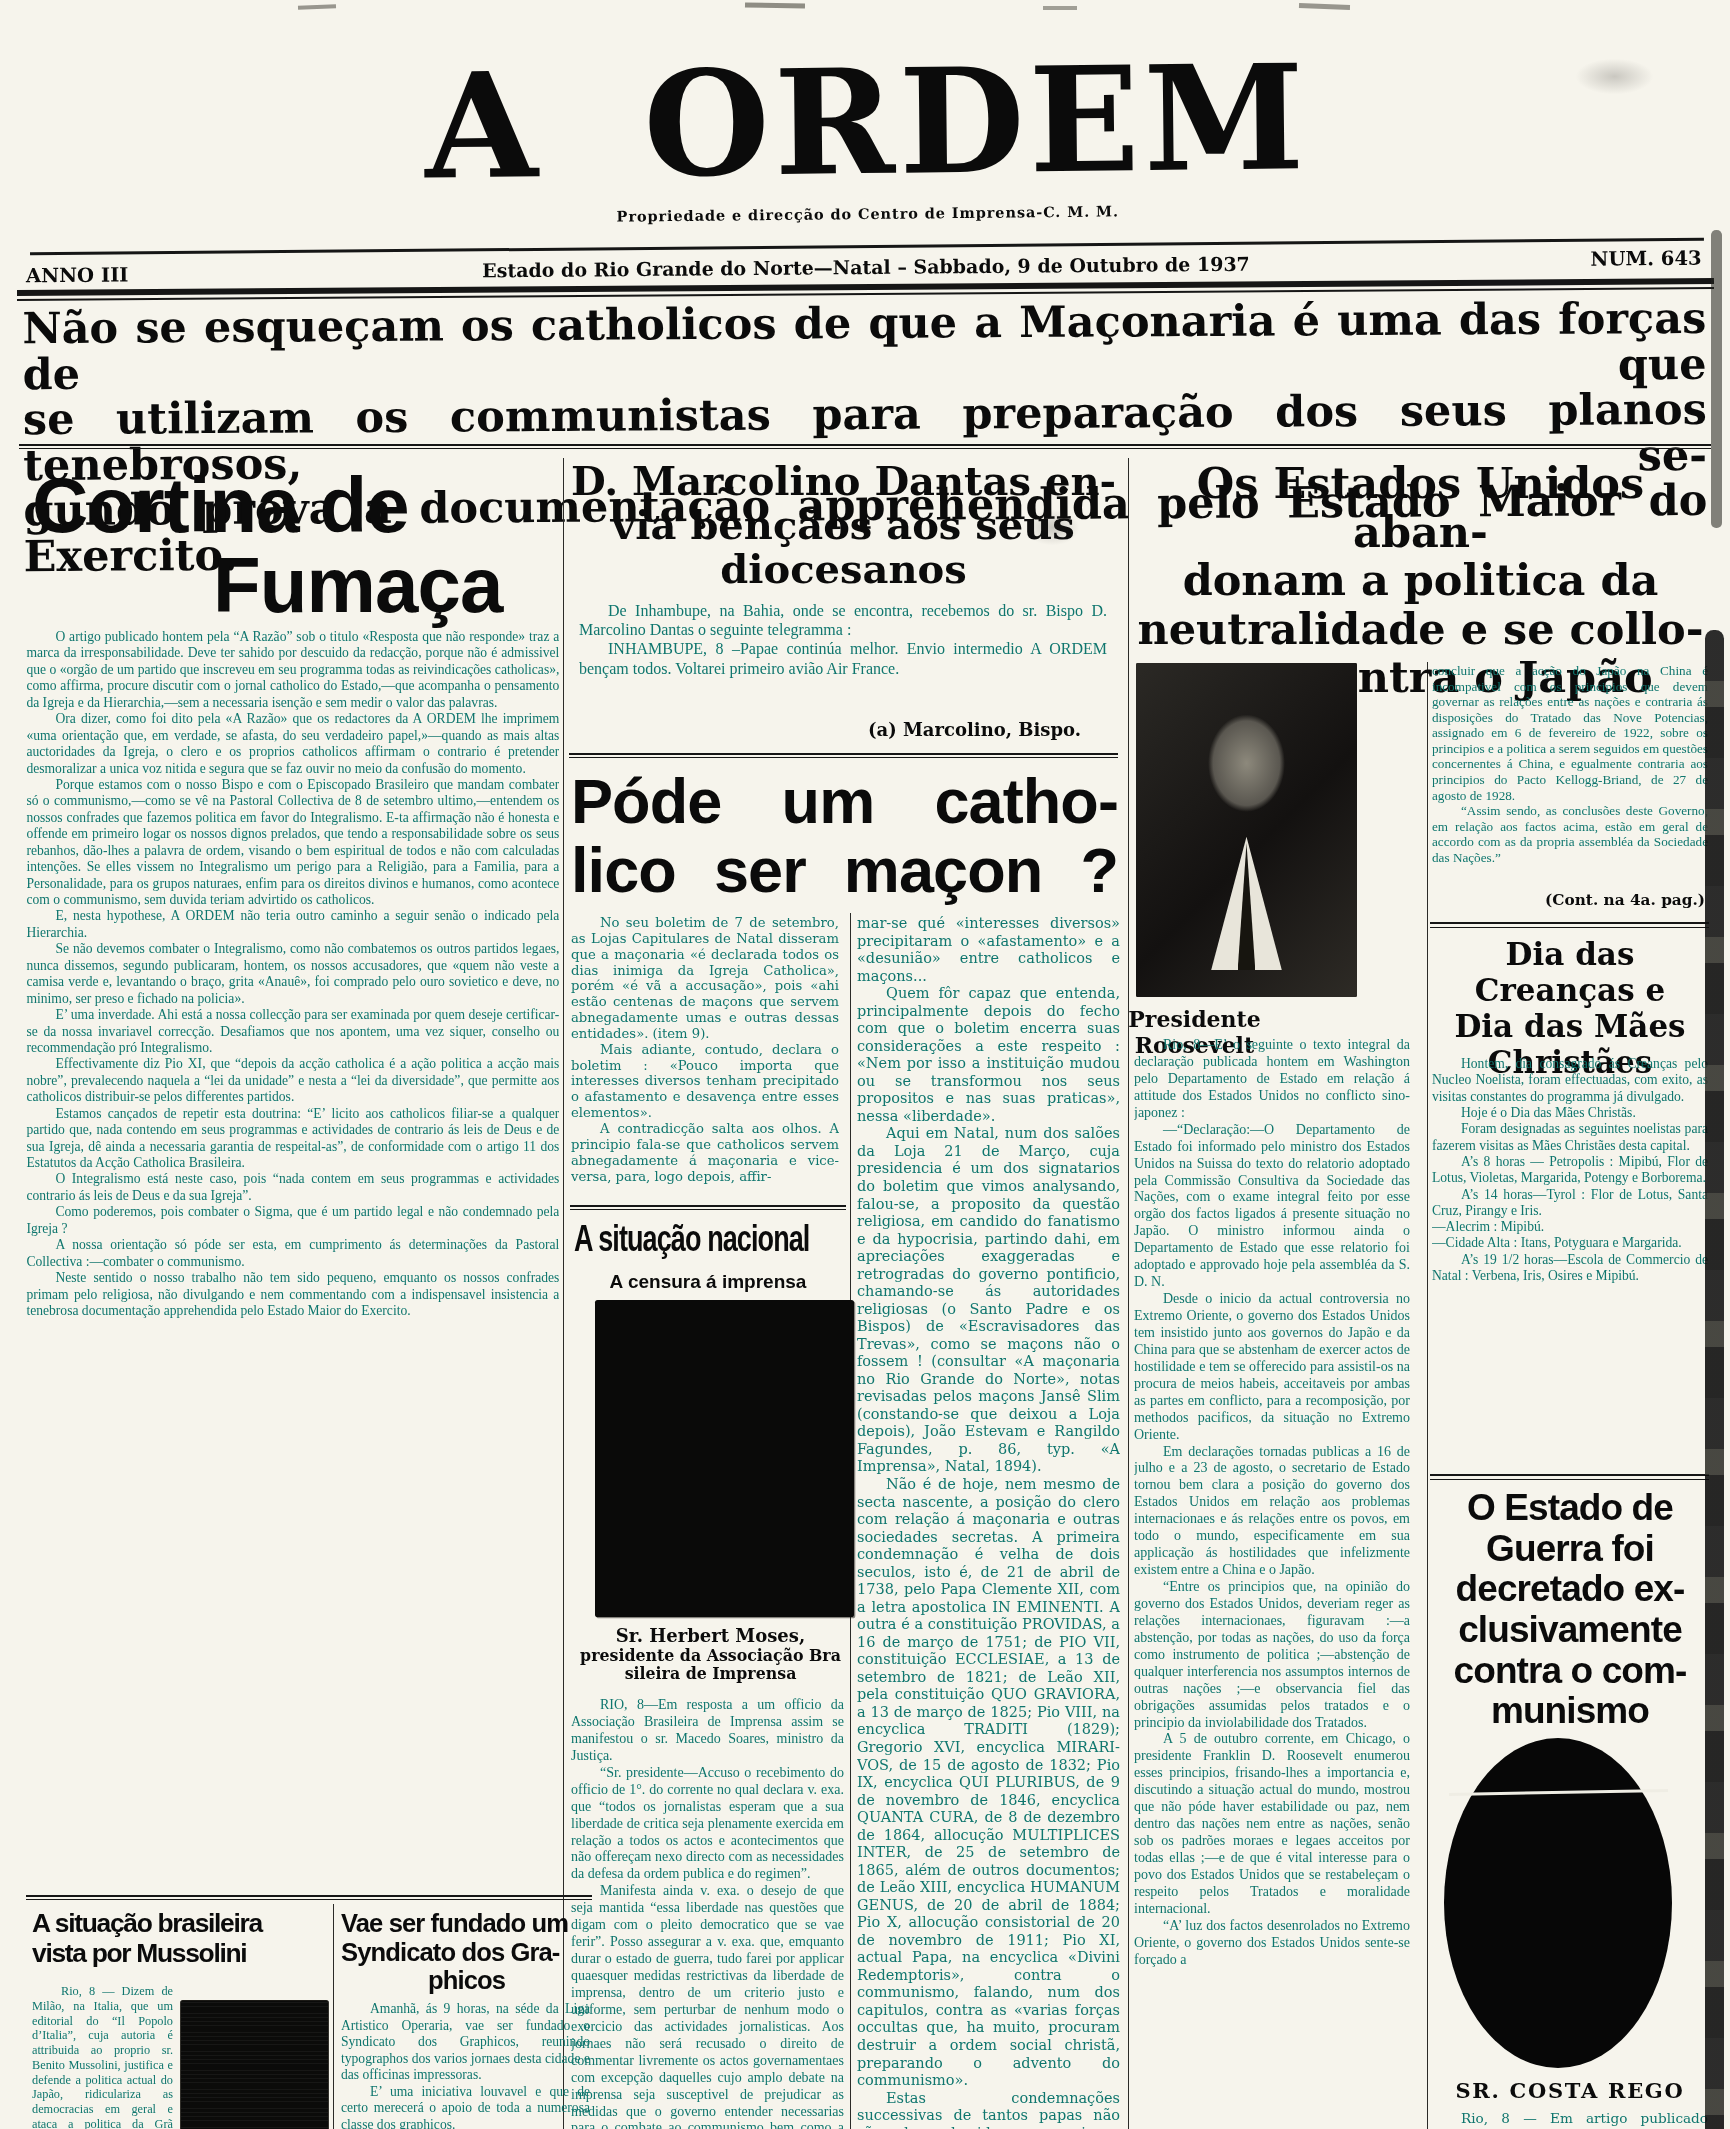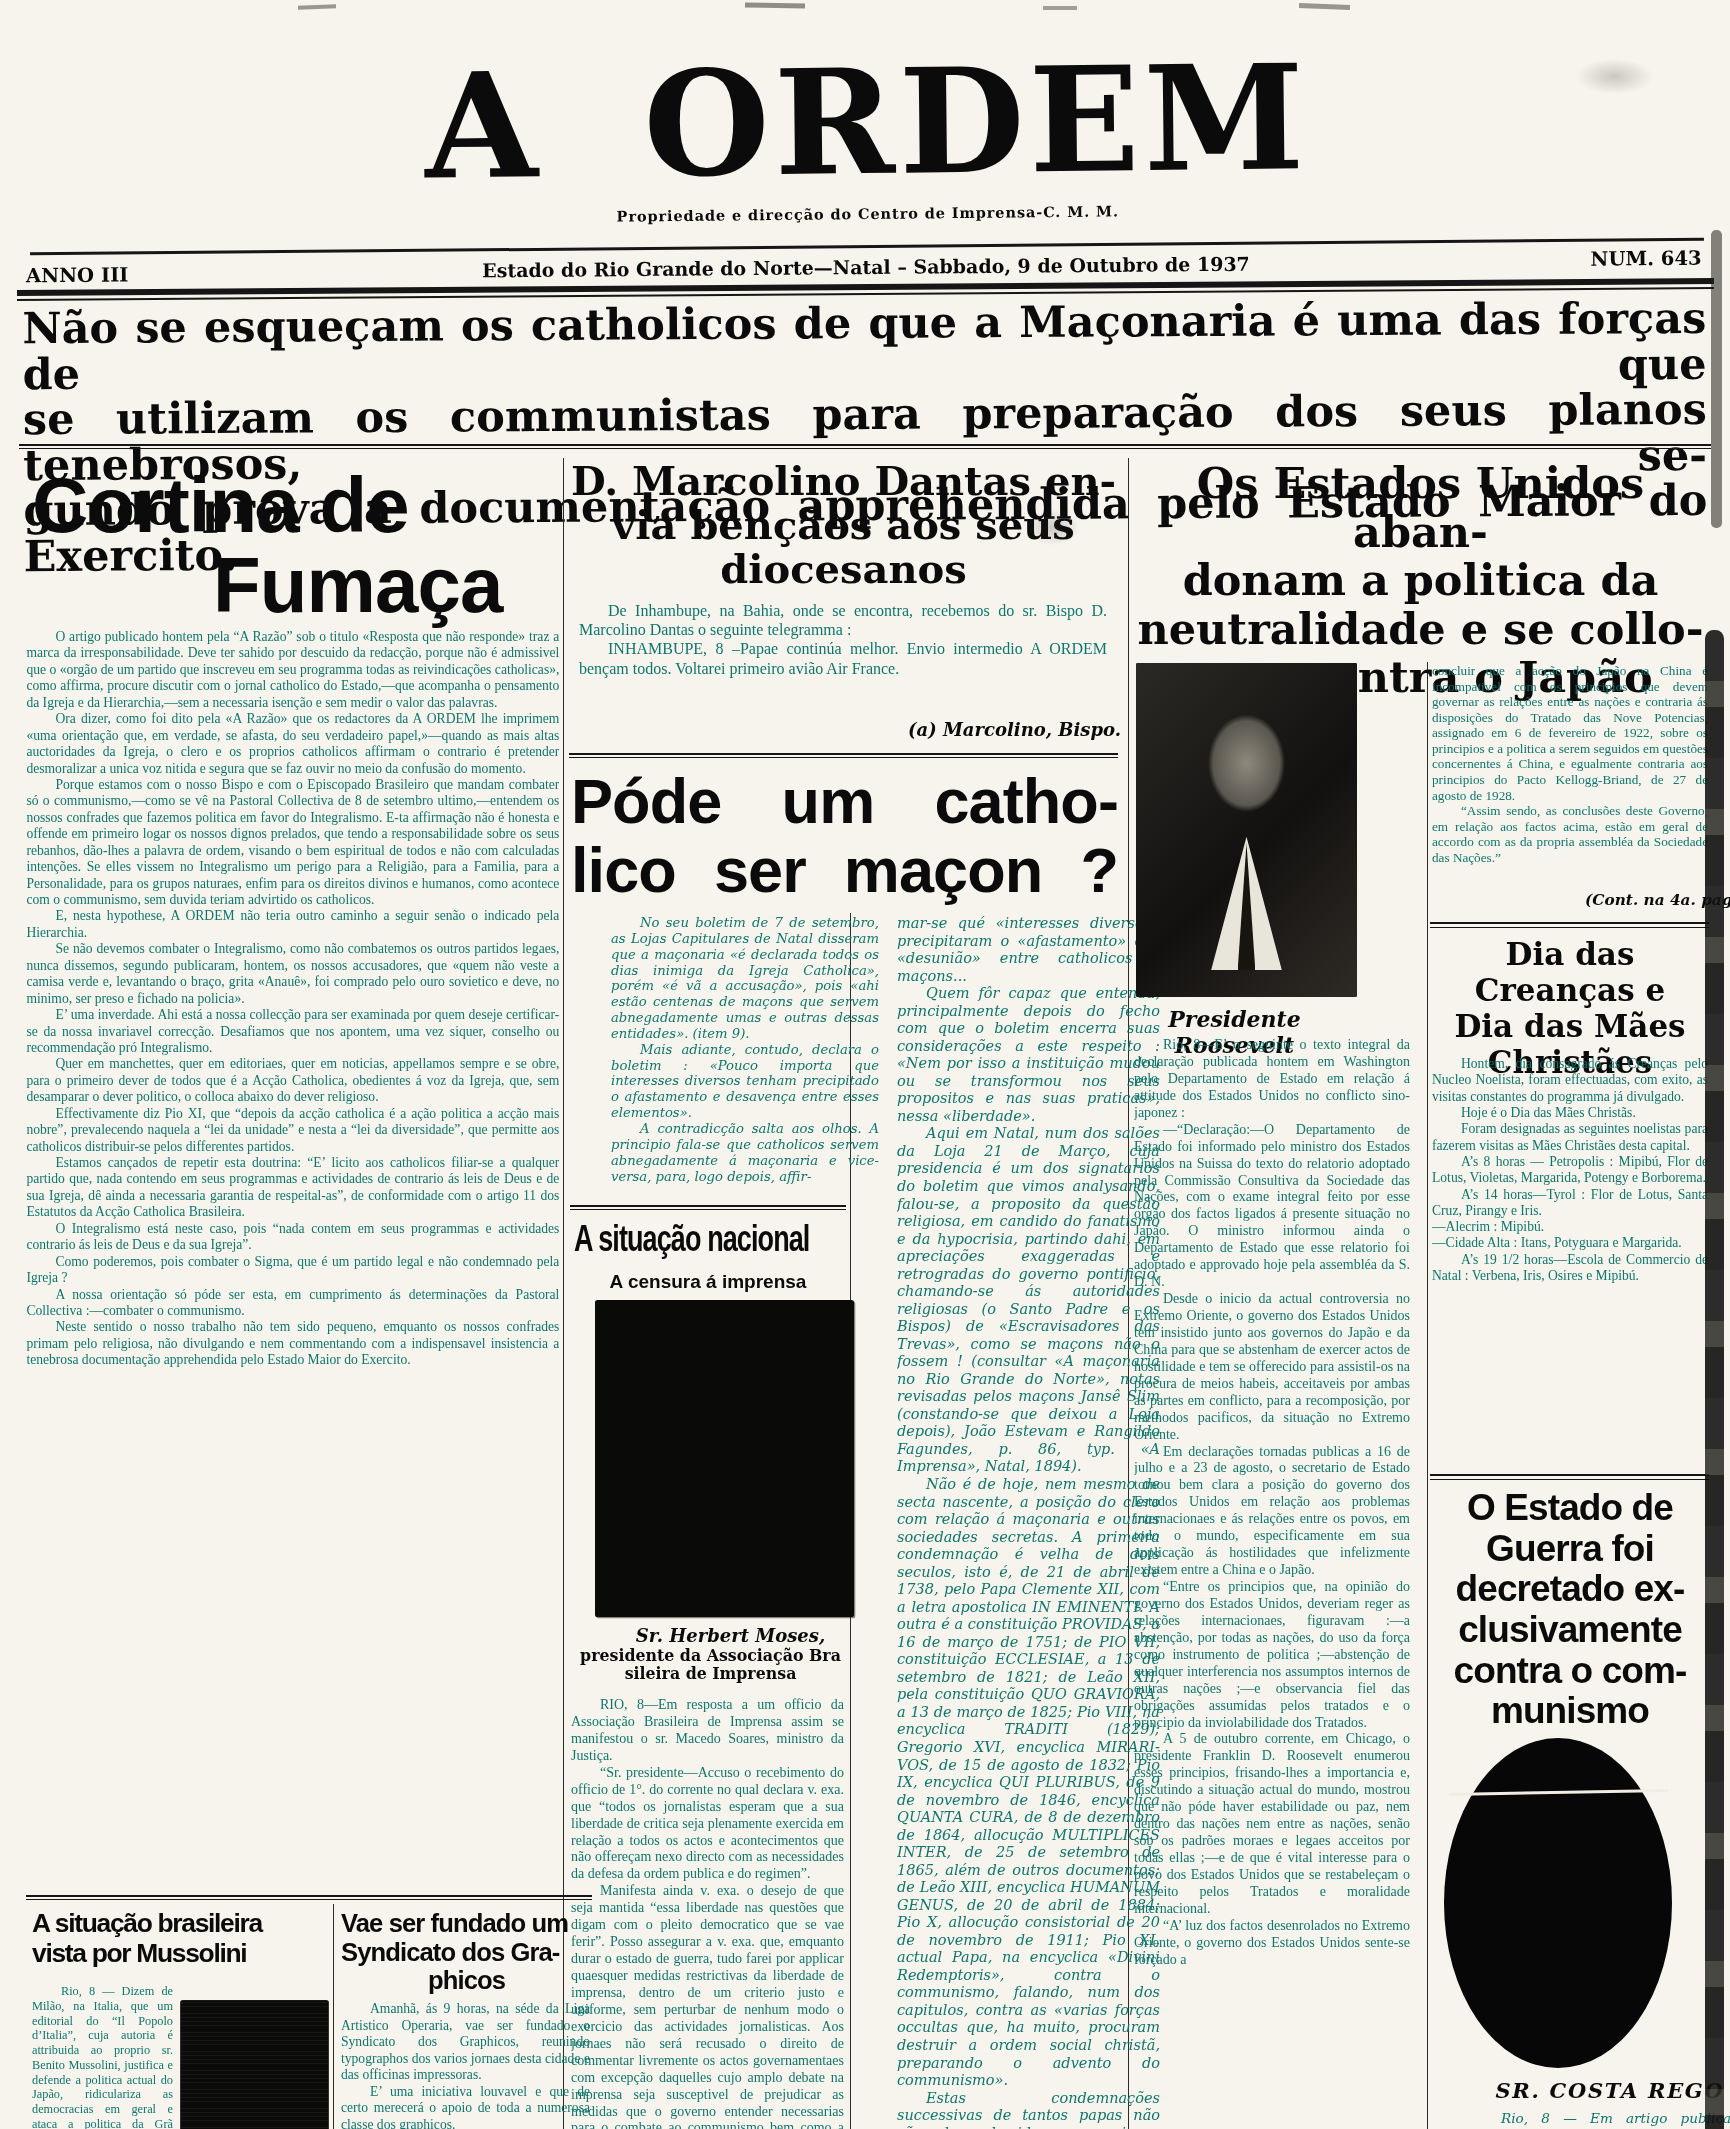--- a/index.html
+++ b/index.html
@@ -4,21 +4,21 @@
 <style>
   html,body{margin:0;padding:0;background:#6e6c66;}
   #page{position:relative;width:1731px;height:2535px;background:#f6f4ec;overflow:hidden;
         font-family:"Liberation Serif","DejaVu Serif",serif;color:#141414;}
   .abs{position:absolute;}
   .serifH{font-family:"DejaVu Serif","Liberation Serif",serif;font-weight:bold;color:#0b0b0b;}
   .sansH{font-family:"Liberation Sans","DejaVu Sans",sans-serif;font-weight:bold;color:#0b0b0b;}
   .bblock{text-align:justify;color:#0f766e;}
   .bblock p{margin:0;text-indent:29px;}
   .bblock p.nind{text-indent:0;}
-  .ital{font-style:italic;font-family:"DejaVu Serif","Liberation Serif",serif;margin-left:40px;}
+  .ital{font-family:"DejaVu Serif","Liberation Serif",serif;}
   .center{text-align:center;}
   .right{text-align:right;}
   .stretch{text-align:justify;text-align-last:justify;}
   .rule{background:#161616;}
   .vrule{background:#2b2b28;width:1.3px;}
   .blot{position:absolute;border-radius:50%;background:radial-gradient(closest-side,rgba(45,42,38,.22),transparent 70%);}
   .photo-dark{background:
       radial-gradient(ellipse 64px 81px at 50% 30%, #8d897c 0%, #5a5750 52%, rgba(0,0,0,0) 60%),
       linear-gradient(135deg,#2b2925 0%,#131110 55%,#2e2b26 100%);}
   .shirt{position:absolute;left:34%;top:52%;width:32%;height:40%;
@@ -69,21 +69,20 @@
   <div class="abs sansH" style="left:213px;top:540px;font-size:78px;letter-spacing:-0.9px;">Fumaça</div>
   <div class="abs sansH" style="left:32px;top:460px;font-size:78px;letter-spacing:-0.9px;">Cortina de</div>
 
   <div class="abs bblock" style="left:26.4px;top:629px;width:533px;height:1256px;overflow:hidden;font-size:13.6px;line-height:1.21;">
     <p>O artigo publicado hontem pela “A Razão” sob o titulo «Resposta que não responde» traz a marca da irresponsabilidade. Deve ter sahido por descuido da redacção, porque não é admissivel que o «orgão de um partido que inscreveu em seu programma todas as reivindicações catholicas», como affirma, procure discutir com o jornal catholico do Estado,—que acompanha o pensamento da Igreja e da Hierarchia,—sem a necessaria isenção e sem medir o valor das palavras.</p>
     <p>Ora dizer, como foi dito pela «A Razão» que os redactores da A ORDEM lhe imprimem «uma orientação que, em verdade, se afasta, do seu verdadeiro papel,»—quando as mais altas auctoridades da Igreja, o clero e os proprios catholicos affirmam o contrario é pretender desmoralizar a unica voz nitida e segura que se faz ouvir no meio da confusão do momento.</p>
     <p>Porque estamos com o nosso Bispo e com o Episcopado Brasileiro que mandam combater só o communismo,—como se vê na Pastoral Collectiva de 8 de setembro ultimo,—entendem os nossos confrades que fazemos politica em favor do Integralismo. E-ta affirmação não é honesta e offende em primeiro logar os nossos dignos prelados, que tendo a responsabilidade sobre os seus rebanhos, dão-lhes a palavra de ordem, visando o bem espiritual de todos e não com calculadas intenções. Se elles vissem no Integralismo um perigo para a Religião, para a Familia, para a Personalidade, para os grupos naturaes, enfim para os direitos divinos e humanos, como acontece com o communismo, sem duvida teriam advirtido os catholicos.</p>
     <p>E, nesta hypothese, A ORDEM não teria outro caminho a seguir senão o indicado pela Hierarchia.</p>
     <p>Se não devemos combater o Integralismo, como não combatemos os outros partidos legaes, nunca dissemos, segundo publicaram, hontem, os nossos accusadores, que «quem não veste a camisa verde e, levantando o braço, grita «Anauê», foi comprado pelo ouro sovietico e deve, no minimo, ser preso e fichado na policia».</p>
     <p>E’ uma inverdade. Ahi está a nossa collecção para ser examinada por quem deseje certificar-se da nossa invariavel correcção. Desafiamos que nos apontem, uma vez siquer, conselho ou recommendação pró Integralismo.</p>
-    <p>Quer em manchettes, quer em editoriaes, quer em noticias, appellamos sempre e se obre, para o primeiro dever de todos que é a Acção Catholica, obedientes á voz da Igreja, que, sem desamparar o dever politico, o colloca abaixo do dever religioso.</p>
     <p>Effectivamente diz Pio XI, que “depois da acção catholica é a ação politica a acção mais nobre”, prevalecendo naquela a “lei da unidade” e nesta a “lei da diversidade”, que permitte aos catholicos distribuir-se pelos differentes partidos.</p>
     <p>Estamos cançados de repetir esta doutrina: “E’ licito aos catholicos filiar-se a qualquer partido que, nada contendo em seus programmas e actividades de contrario ás leis de Deus e de sua Igreja, dê ainda a necessaria garantia de respeital-as”, de conformidade com o artigo 11 dos Estatutos da Acção Catholica Brasileira.</p>
     <p>O Integralismo está neste caso, pois “nada contem em seus programmas e actividades contrario ás leis de Deus e da sua Igreja”.</p>
     <p>Como poderemos, pois combater o Sigma, que é um partido legal e não condemnado pela Igreja ?</p>
     <p>A nossa orientação só póde ser esta, em cumprimento ás determinações da Pastoral Collectiva :—combater o communismo.</p>
     <p>Neste sentido o nosso trabalho não tem sido pequeno, emquanto os nossos confrades primam pelo religiosa, não divulgando e nem commentando com a indispensavel insistencia a tenebrosa documentação apprehendida pelo Estado Maior do Exercito.</p>
   </div>
 
   <div class="rule abs" style="left:25.6px;top:1895px;width:566px;height:1.7px;"></div>
   <div class="rule abs" style="left:25.6px;top:1899px;width:566px;height:1.3px;"></div>

